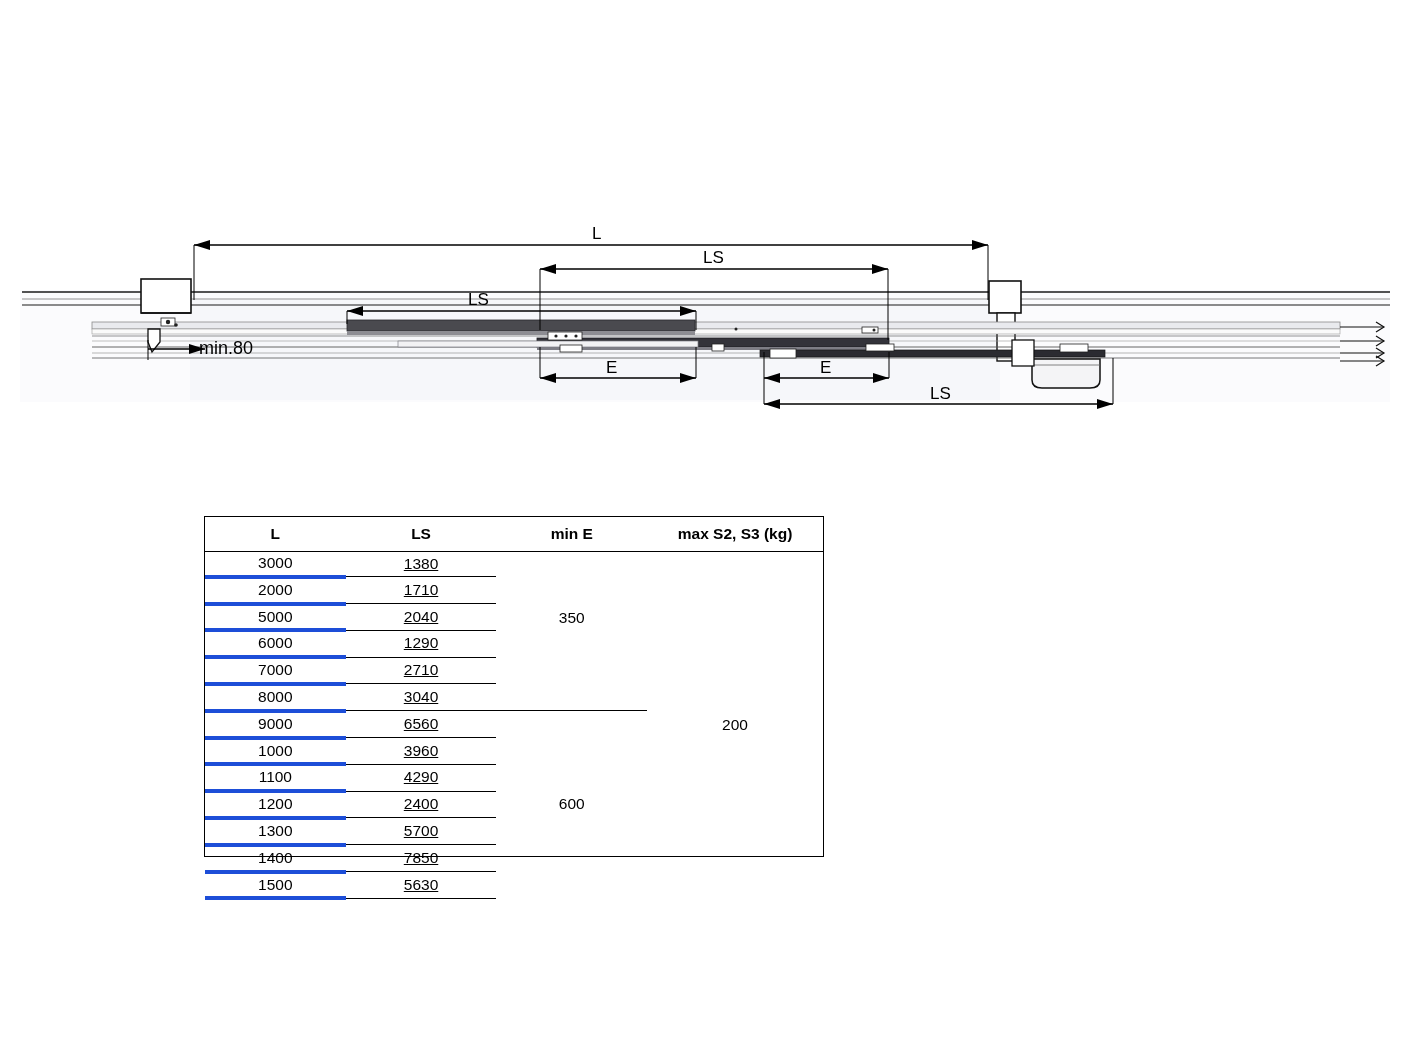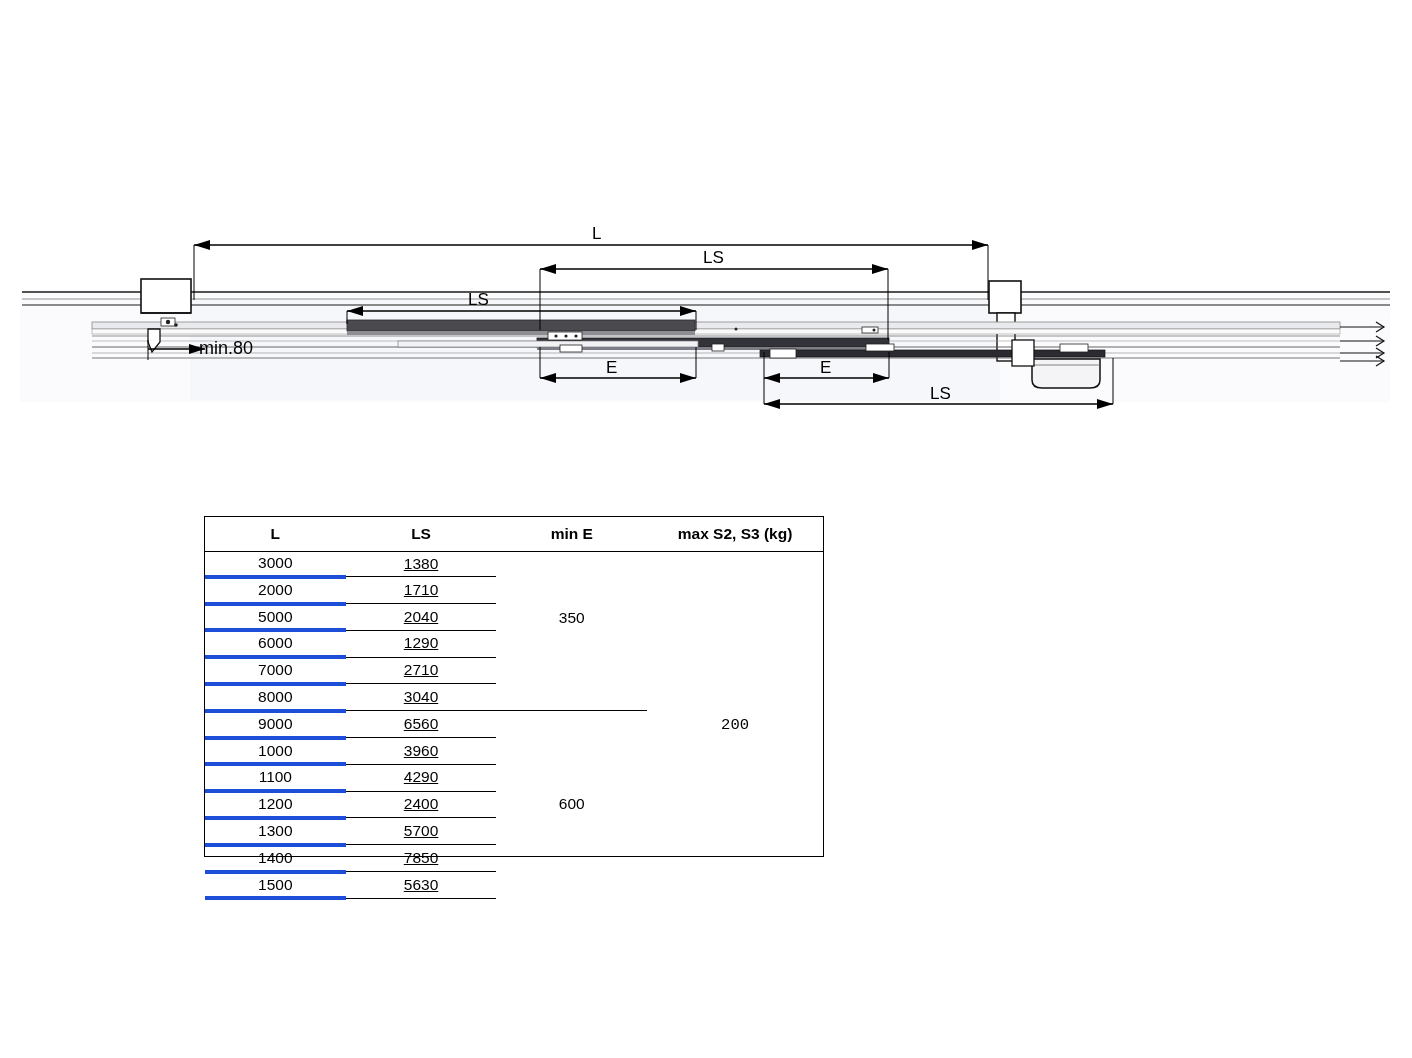--- a/index.html
+++ b/index.html
@@ -80,21 +80,20 @@
     width: 150px;
     text-decoration: underline;
   }
   #spec-table td.col-e {
     width: 150px;
     vertical-align: middle;
   }
   #spec-table td.col-s {
     width: 175px;
     vertical-align: middle;
-    font-family: Liberation Mono, monospace;
   }
   #spec-table td.e-sep {
     border-bottom: 1px solid #000;
   }
   .th-l { width: 140px; }
   .th-ls { width: 150px; }
   .th-e { width: 150px; }
   .th-s { width: 175px; }
 </style>
 </head>

